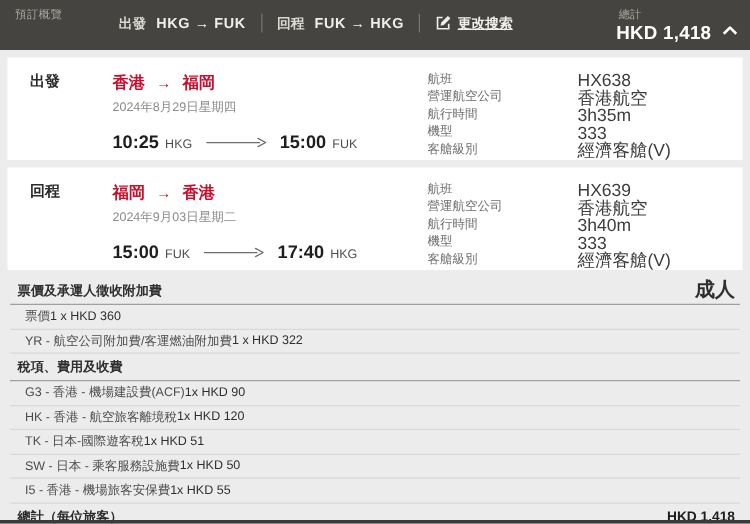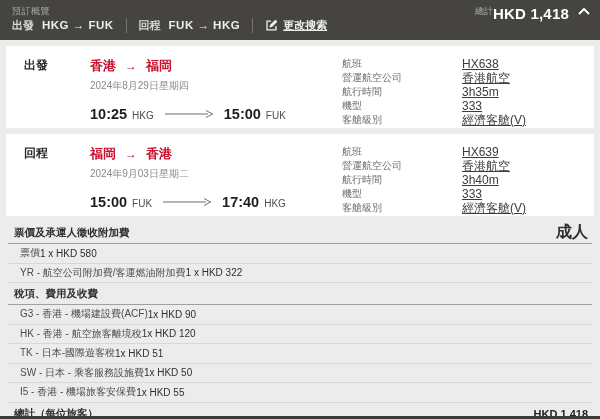--- a/index.html
+++ b/index.html
@@ -2,30 +2,30 @@
 <html><head>
 <meta charset="utf-8">
 <style>
   * { margin:0; padding:0; box-sizing:border-box; }
   html,body { width:600px; height:419px; overflow:hidden; }
   body { font-family:"Liberation Sans","DejaVu Sans",sans-serif; background:#ececec; position:relative; }
 
   
   .hdr { background:#454440; height:40px; display:flex; justify-content:space-between;
          align-items:stretch; padding:4px 10px 4px 12px; position:relative; }
-  .hdr-left { display:flex; flex-direction:column; justify-content:space-between; padding:1px 0 4px; }
+  .hdr-left { display:flex; flex-direction:row; justify-content:space-between; padding:1px 0 4px;gap:45px; }
   .hdr-overview { font-size:9px; color:#a9a8a2; letter-spacing:.5px; }
   .hdr-row { display:flex; align-items:center; gap:8px; }
   .hdr-seg { display:flex; align-items:baseline; gap:8px; }
   .hdr-seg-label { font-size:11px; font-weight:bold; color:#d9d8d3; }
   .hdr-seg-route { font-size:11.5px; font-weight:bold; color:#efeeea; letter-spacing:.5px; }
   .hdr-vsep { width:1px; height:15px; background:#75746d; margin:0 4px; }
   .hdr-change { display:flex; align-items:center; gap:5px; cursor:pointer; }
   .hdr-change-label { font-size:11px; font-weight:bold; color:#efeeea; text-decoration:underline; }
-  .hdr-right { display:flex; flex-direction:row; align-items:flex-start; 
+  .hdr-right { display:flex; flex-direction:column; align-items:flex-start; 
                padding:1px 0 2px; }
   .hdr-total-label { font-size:9px; color:#a9a8a2; margin-left:2px; }
   .hdr-total-row { display:flex; align-items:center; gap:9px; }
   .hdr-total-value { font-size:15px; font-weight:bold; color:#ffffff; letter-spacing:.2px; }
   .chev { margin-top:-4px; cursor:pointer; }
 
   
   .card { background:#ffffff; margin:6px 6px 0 6px; height:82px; display:flex;
           padding:11px 0 0 18px; }
   .card-dir { width:66px; font-size:12px; font-weight:bold; color:#2b2b2b; }
@@ -33,21 +33,21 @@
   .route { display:flex; align-items:baseline; font-size:13px; font-weight:bold; color:#c8102e; }
   .route .route-arrow { margin:0 9px; font-size:12px; }
   .card-date { font-size:10px; color:#8a8a8a; margin-top:4px; }
   .times { display:flex; align-items:center; margin-top:13px; }
   .time { font-size:14.5px; font-weight:bold; color:#1e1e1e; }
   .port { font-size:10px; color:#4d4d4d; margin:2px 0 0 5px; }
   .long-arrow { margin:0 11px; }
   .card-details { width:252px; padding-right:8px; }
   .drow { display:flex; line-height:14px; }
   .dlabel { width:120px; font-size:10px; color:#6e6e6e; }
-  .dvalue { font-size:12px; color:#3c3c3c;text-decoration:underline; }
+  .dvalue { font-size:14px; color:#3c3c3c; }
 
   
   .fare { padding:6px 8px 0 8px; }
   .fare-sec-header { height:22px; display:flex; justify-content:space-between; align-items:center;
                      border-bottom:1px solid #a0a0a0; padding:0 4px 0 6px; }
   .fare-sec-title { font-size:10.5px; font-weight:bold; color:#2f2f2f; }
   .fare-sec-right { font-size:16px; font-weight:bold; color:#2f2f2f; }
   .fare-row { height:19.5px; display:flex; justify-content:flex-start; align-items:center;
               border-bottom:1px solid #d8d8d8; padding:0 4px 0 12px; }
   .fare-row-label { font-size:10px; color:#4c4c4c; }
@@ -193,21 +193,21 @@
 </section>
 
 <section class="fare">
 
   <div class="fare-sec-header">
     <span class="fare-sec-title">票價及承運人徵收附加費</span>
     <span class="fare-sec-right">成人</span>
   </div>
   <div class="fare-row">
     <span class="fare-row-label">票價</span>
-    <span class="fare-row-value">1 x HKD 580</span>
+    <span class="fare-row-value">1 x HKD 360</span>
   </div>
   <div class="fare-row">
     <span class="fare-row-label">YR - 航空公司附加費/客運燃油附加費</span>
     <span class="fare-row-value">1 x HKD 322</span>
   </div>
 
   <div class="fare-sec-header">
     <span class="fare-sec-title">稅項、費用及收費</span>
     <span class="fare-sec-right"></span>
   </div>

